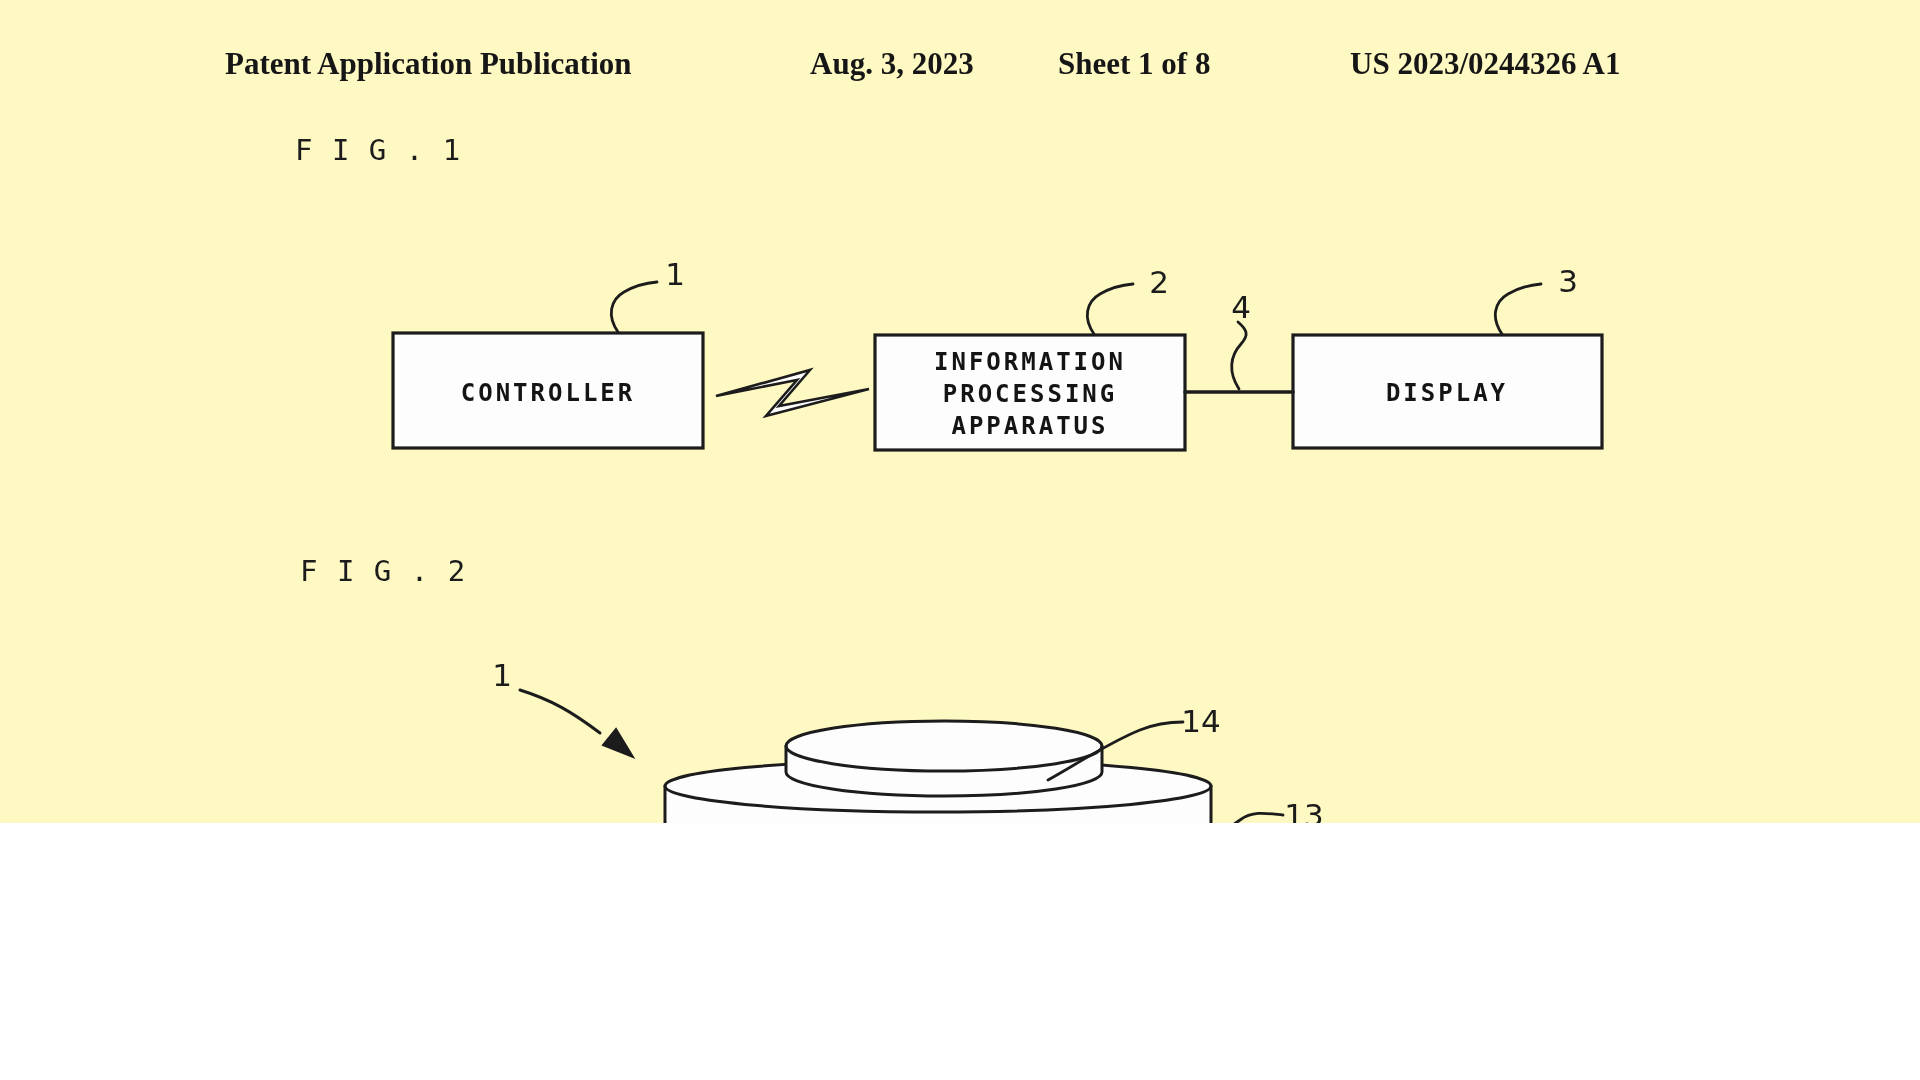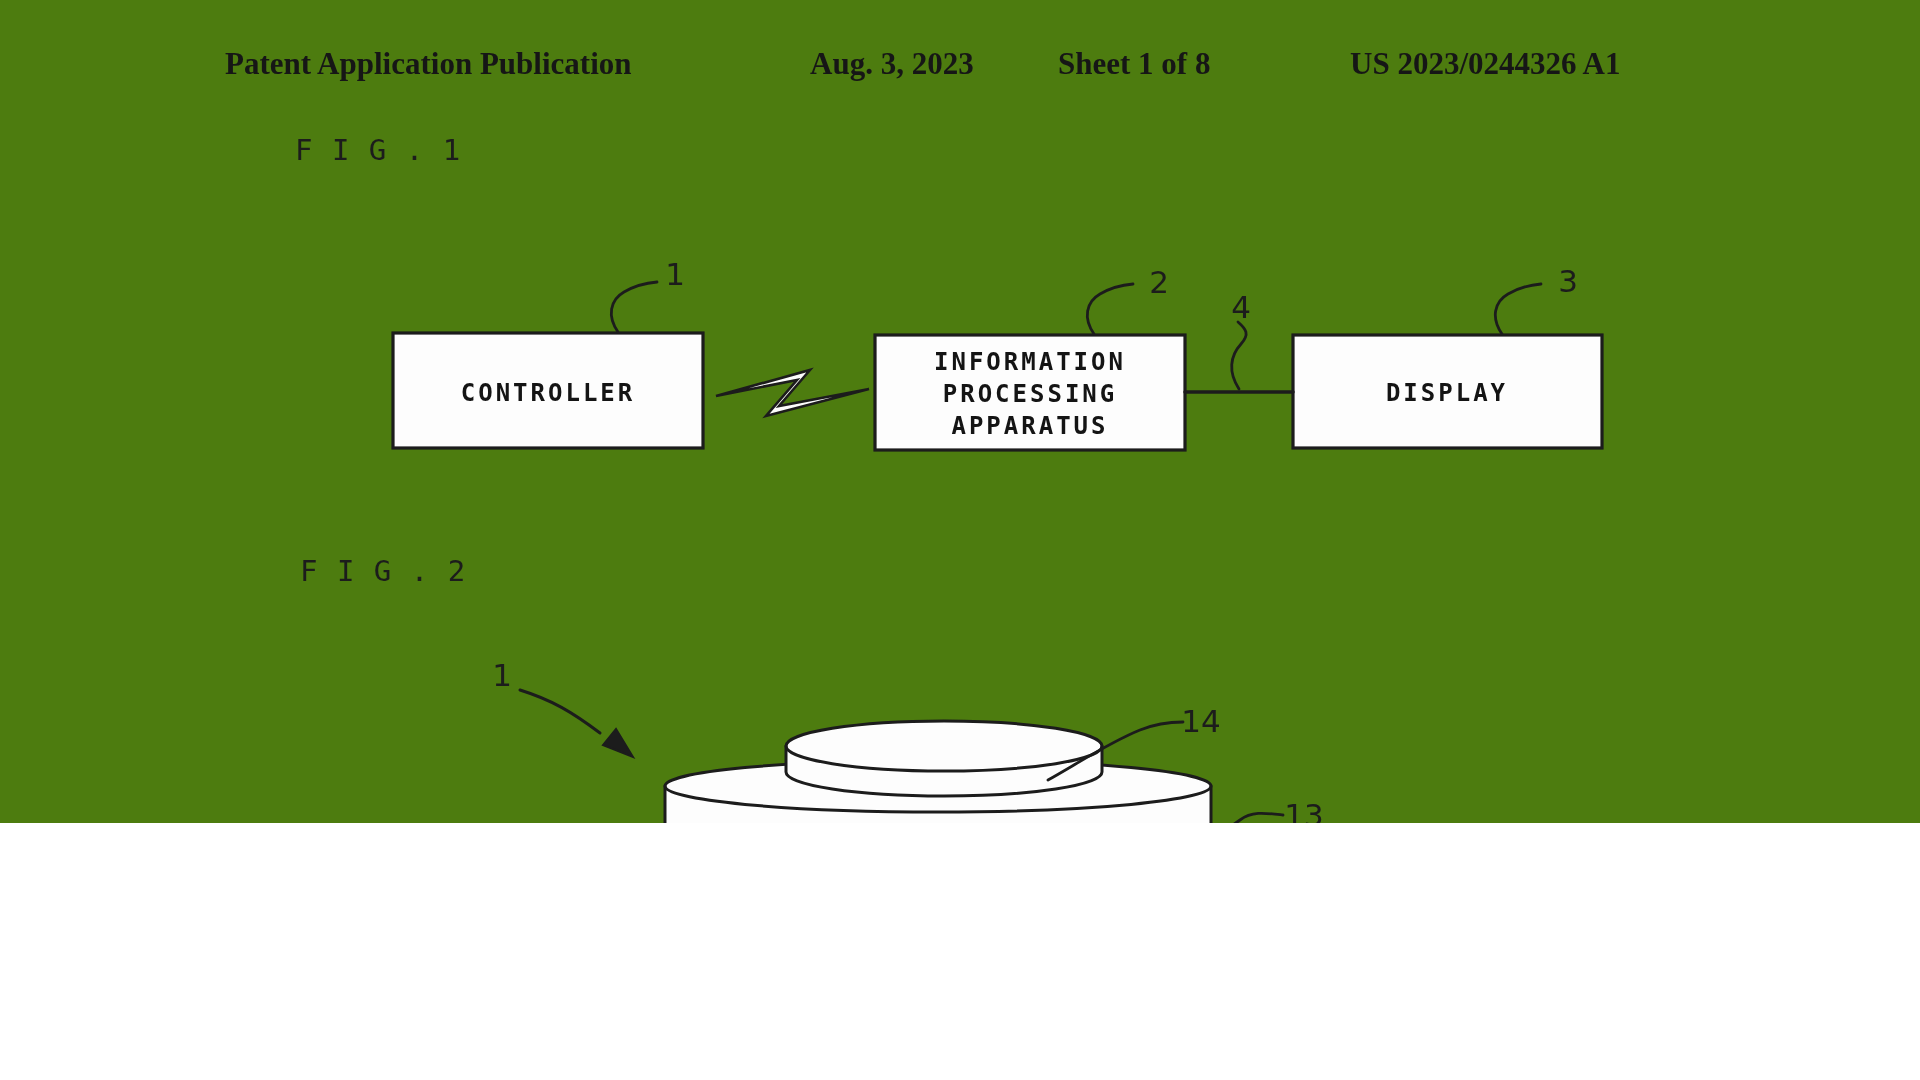--- a/index.html
+++ b/index.html
@@ -4,21 +4,21 @@
 <style>
   html, body {
     margin: 0;
     padding: 0;
     background: #ffffff;
   }
   .page {
     position: relative;
     width: 1920px;
     height: 823px;
-    background: #4d7c0f;
+    background: #fef9c3;
     overflow: hidden;
     font-family: "Liberation Serif", serif;
   }
   svg { display: block; }
   .hdr {
     font-family: "Liberation Serif", serif;
     font-weight: bold;
     font-size: 31px;
     fill: #161616;
   }

